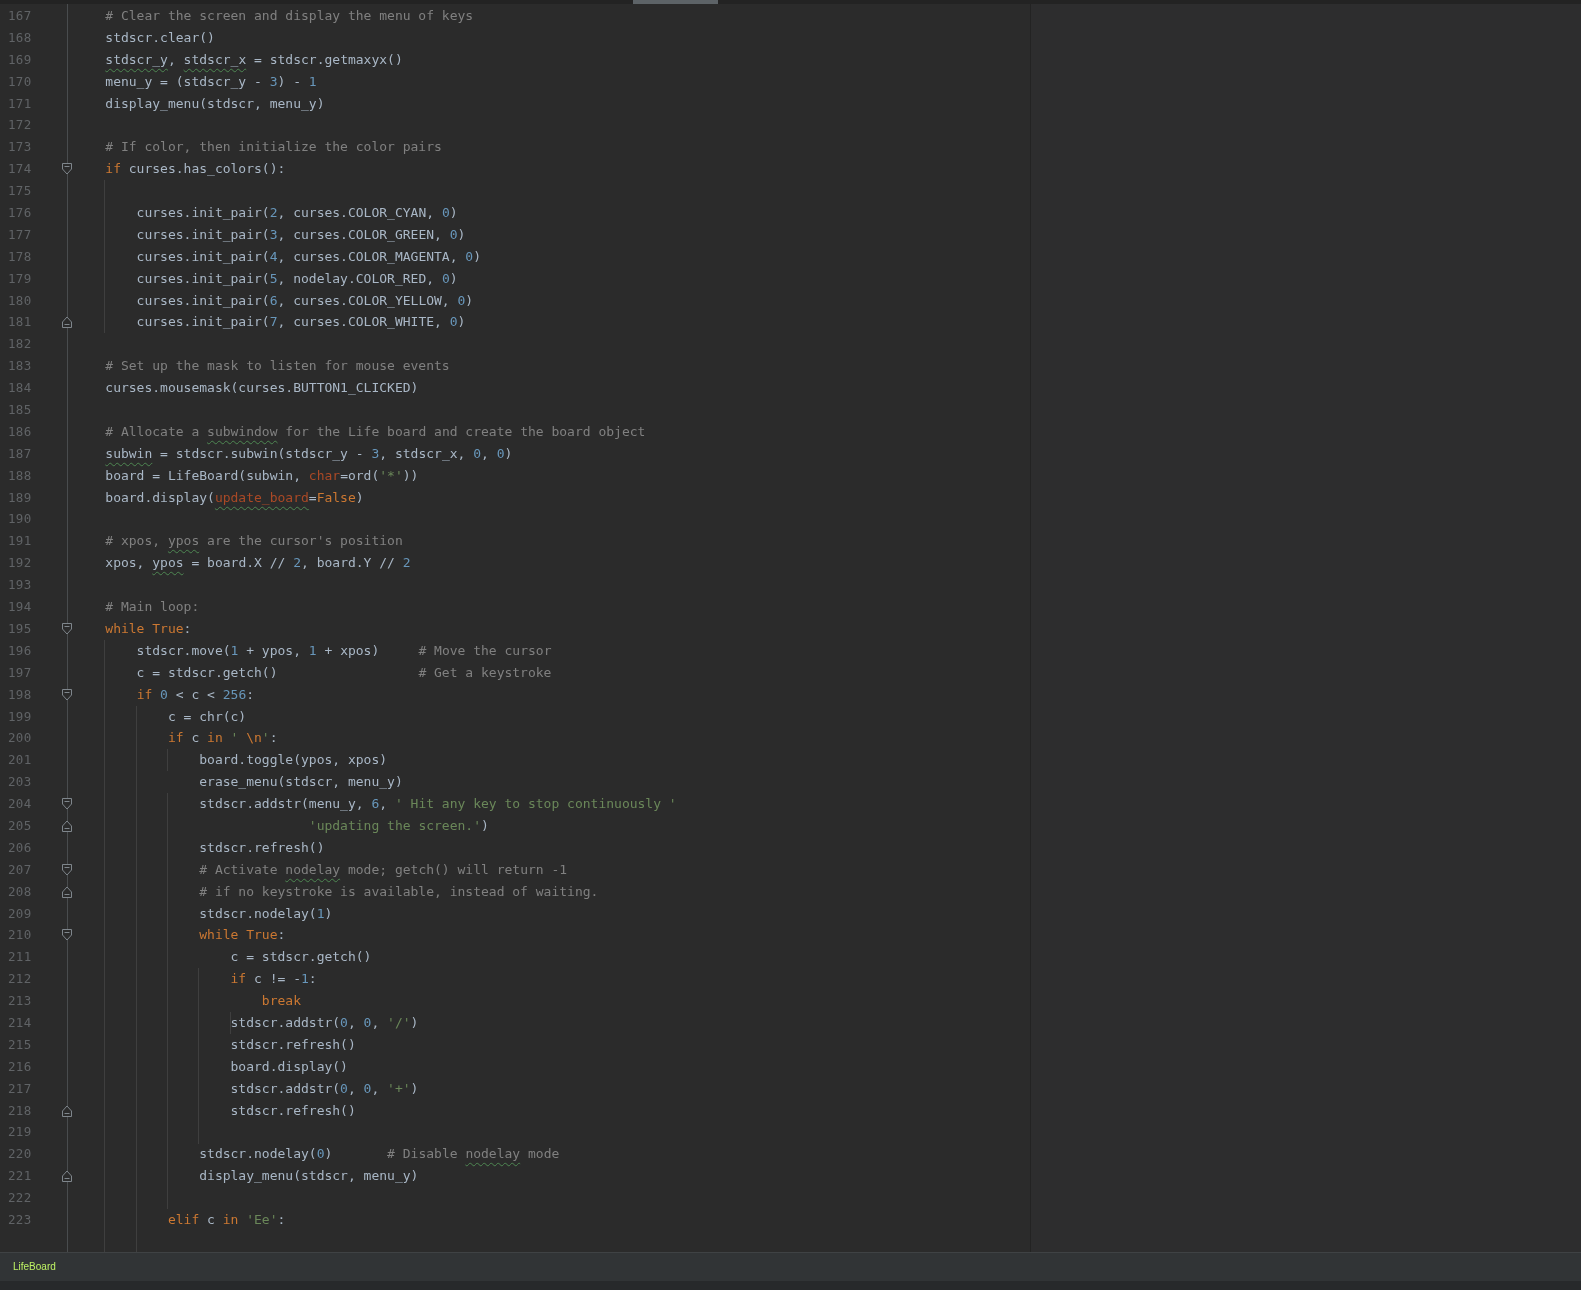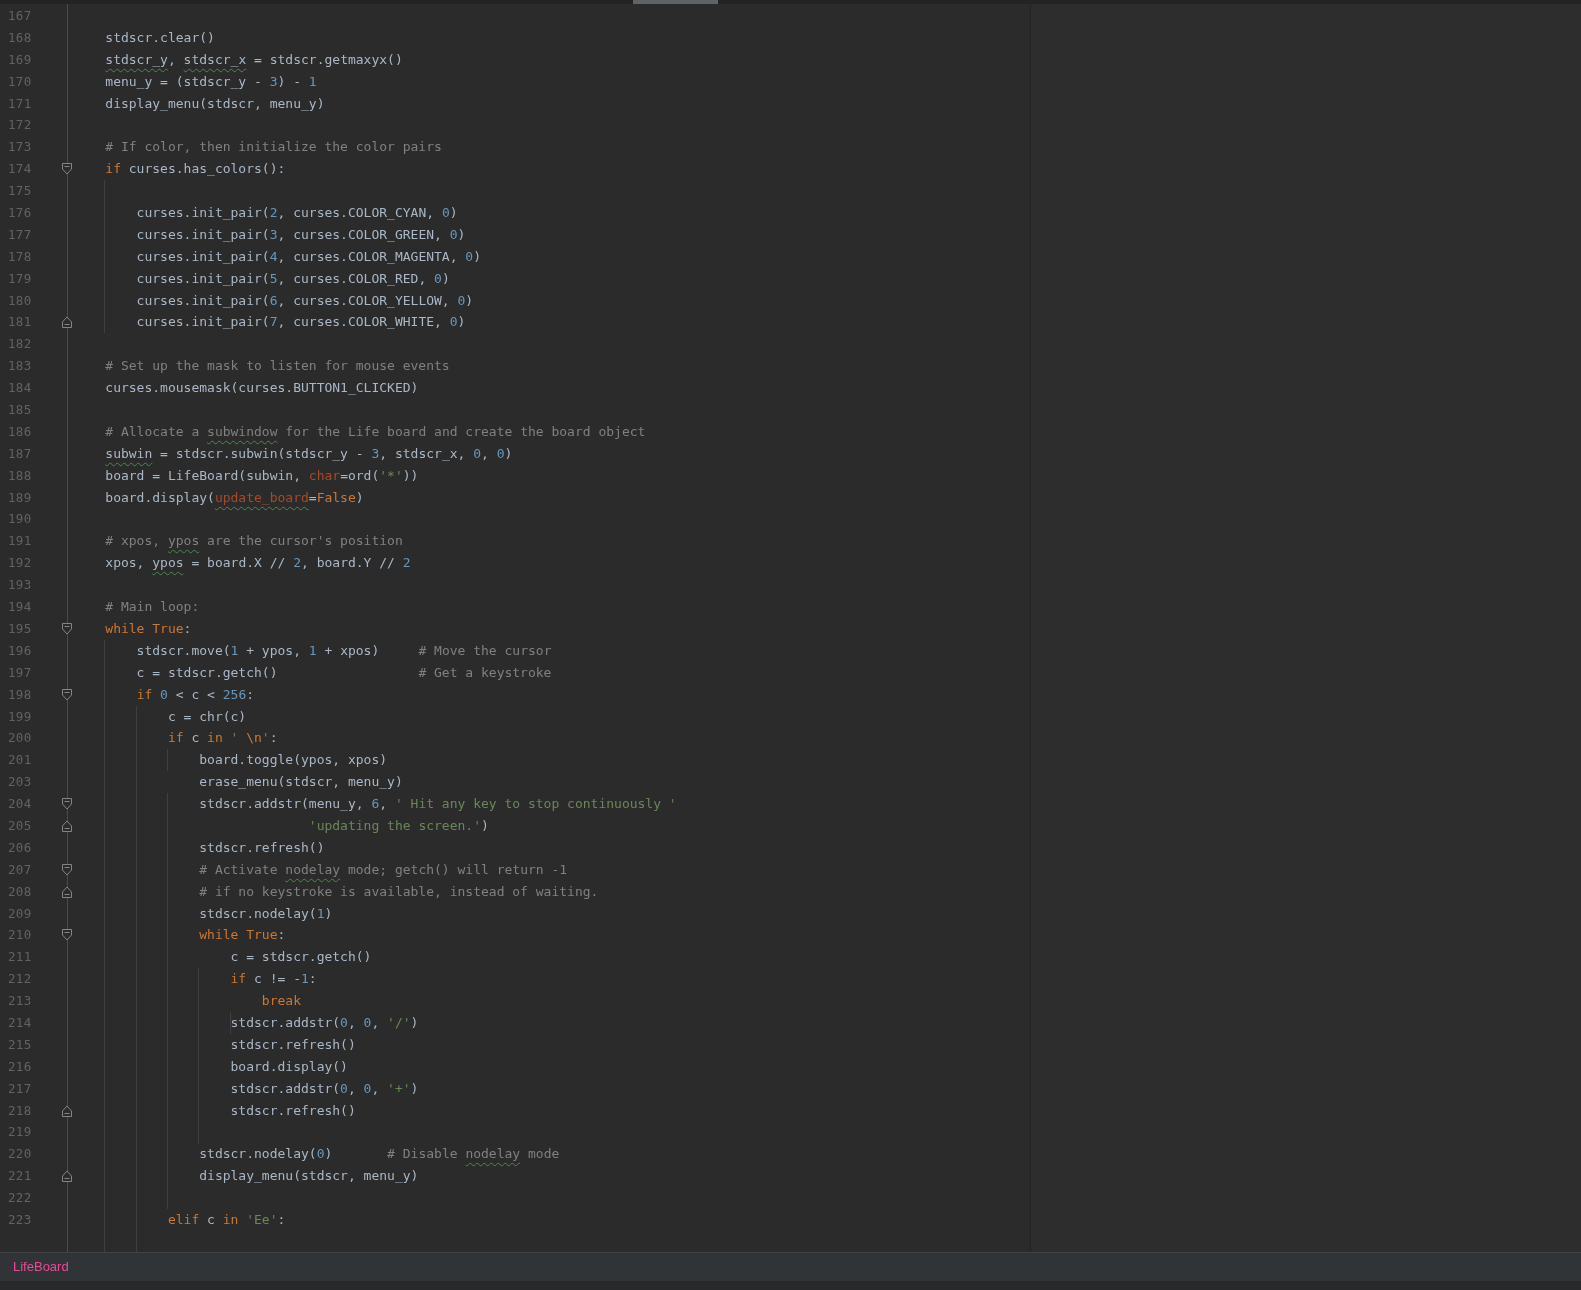--- a/index.html
+++ b/index.html
@@ -22,57 +22,57 @@
   .tok-p{color:var(--param,#aa4926);}
   .typo{text-decoration-line:underline;text-decoration-style:wavy;
         text-decoration-color:var(--typo,#4e8752);text-decoration-thickness:1px;text-underline-offset:4px;}
   .fold{position:absolute;left:61px;top:4px;width:12px;height:14px;}
   .guide{position:absolute;width:1px;background:#3f3f3f;}
   .hscroll{position:absolute;left:0;top:0;right:0;height:4px;background:#232323;}
   .hthumb{position:absolute;left:633px;top:0;width:85px;height:4px;background:#5d6367;}
   .breadcrumbs{position:absolute;left:0;top:1252px;width:1581px;height:28px;background:#313436;
                border-top:1px solid #3f4244;box-sizing:content-box;
                font-family:"Liberation Sans",sans-serif;}
-  .crumb{display:inline-block;margin-left:13px;line-height:28px;font-size:13px;color:#ec4899;cursor:pointer;}
+  .crumb{display:inline-block;margin-left:13px;line-height:28px;font-size:10px;color:#bef264;cursor:pointer;}
   .statusbar{position:absolute;left:0;top:1281px;width:1581px;height:9px;background:#27292b;}
 </style>
 </head>
 <body>
 
 <div class="screen">
   <div class="editor">
     <div class="beyond-margin"></div>
     <div class="margin-line"></div>
     <div class="gutter-sep"></div>
     <div id="guides">
         <div class="guide" style="left: 104.304px; top: 180.16px; height: 153.265px;"></div>
         <div class="guide" style="left: 104.304px; top: 639.955px; height: 613.06px;"></div>
         <div class="guide" style="left: 135.608px; top: 705.64px; height: 547.375px;"></div>
         <div class="guide" style="left: 166.912px; top: 749.43px; height: 21.895px;"></div>
         <div class="guide" style="left: 166.912px; top: 793.22px; height: 416.005px;"></div>
         <div class="guide" style="left: 198.216px; top: 968.38px; height: 175.16px;"></div>
         <div class="guide" style="left: 229.52px; top: 1012.17px; height: 21.895px;"></div>
       </div>
     <div id="rows" class="rows">
-        <div class="row"><span class="ln">167</span></div>
+        <div class="row"><span class="ln">167</span><span class="code"><span class="tok-c">    # Clear the screen and display the menu of keys</span></span></div>
         <div class="row"><span class="ln">168</span><span class="code"><span class="tok-d">    stdscr.clear()</span></span></div>
         <div class="row"><span class="ln">169</span><span class="code"><span class="tok-d">    </span><span class="tok-d typo">stdscr_y</span><span class="tok-d">, </span><span class="tok-d typo">stdscr_x</span><span class="tok-d"> = stdscr.getmaxyx()</span></span></div>
         <div class="row"><span class="ln">170</span><span class="code"><span class="tok-d">    menu_y = (stdscr_y - </span><span class="tok-n">3</span><span class="tok-d">) - </span><span class="tok-n">1</span></span></div>
         <div class="row"><span class="ln">171</span><span class="code"><span class="tok-d">    display_menu(stdscr, menu_y)</span></span></div>
         <div class="row"><span class="ln">172</span><span class="code"></span></div>
         <div class="row"><span class="ln">173</span><span class="code"><span class="tok-c">    # If color, then initialize the color pairs</span></span></div>
         <div class="row"><span class="ln">174</span><svg width="12" height="14" viewBox="0 0 12 14" class="fold">
             <path d="M1.5 1.5 H10.5 V7 L6 12 L1.5 7 Z" fill="#2b2b2b" stroke="#7f868c" stroke-width="1"></path>
             <line x1="3.5" x2="8.5" y1="4.5" y2="4.5" stroke="#7f868c" stroke-width="1"></line>
           </svg><span class="code"><span class="tok-d">    </span><span class="tok-k">if</span><span class="tok-d"> curses.has_colors():</span></span></div>
         <div class="row"><span class="ln">175</span></div>
         <div class="row"><span class="ln">176</span><span class="code"><span class="tok-d">        curses.init_pair(</span><span class="tok-n">2</span><span class="tok-d">, curses.COLOR_CYAN, </span><span class="tok-n">0</span><span class="tok-d">)</span></span></div>
         <div class="row"><span class="ln">177</span><span class="code"><span class="tok-d">        curses.init_pair(</span><span class="tok-n">3</span><span class="tok-d">, curses.COLOR_GREEN, </span><span class="tok-n">0</span><span class="tok-d">)</span></span></div>
         <div class="row"><span class="ln">178</span><span class="code"><span class="tok-d">        curses.init_pair(</span><span class="tok-n">4</span><span class="tok-d">, curses.COLOR_MAGENTA, </span><span class="tok-n">0</span><span class="tok-d">)</span></span></div>
-        <div class="row"><span class="ln">179</span><span class="code"><span class="tok-d">        curses.init_pair(</span><span class="tok-n">5</span><span class="tok-d">, curses.COLOR_RED, </span><span class="tok-n">0</span><span class="tok-d">)</span></span></div>
+        <div class="row"><span class="ln">179</span><span class="code"><span class="tok-d">        curses.init_pair(</span><span class="tok-n">5</span><span class="tok-d">, nodelay.COLOR_RED, </span><span class="tok-n">0</span><span class="tok-d">)</span></span></div>
         <div class="row"><span class="ln">180</span><span class="code"><span class="tok-d">        curses.init_pair(</span><span class="tok-n">6</span><span class="tok-d">, curses.COLOR_YELLOW, </span><span class="tok-n">0</span><span class="tok-d">)</span></span></div>
         <div class="row"><span class="ln">181</span><svg width="12" height="14" viewBox="0 0 12 14" class="fold">
             <path d="M1.5 12.5 H10.5 V7 L6 2 L1.5 7 Z" fill="#2b2b2b" stroke="#7f868c" stroke-width="1"></path>
             <line x1="3.5" x2="8.5" y1="9.5" y2="9.5" stroke="#7f868c" stroke-width="1"></line>
           </svg><span class="code"><span class="tok-d">        curses.init_pair(</span><span class="tok-n">7</span><span class="tok-d">, curses.COLOR_WHITE, </span><span class="tok-n">0</span><span class="tok-d">)</span></span></div>
         <div class="row"><span class="ln">182</span><span class="code"></span></div>
         <div class="row"><span class="ln">183</span><span class="code"><span class="tok-c">    # Set up the mask to listen for mouse events</span></span></div>
         <div class="row"><span class="ln">184</span><span class="code"><span class="tok-d">    curses.mousemask(curses.BUTTON1_CLICKED)</span></span></div>
         <div class="row"><span class="ln">185</span><span class="code"></span></div>
         <div class="row"><span class="ln">186</span><span class="code"><span class="tok-c">    # Allocate a </span><span class="tok-c typo">subwindow</span><span class="tok-c"> for the Life board and create the board object</span></span></div>

